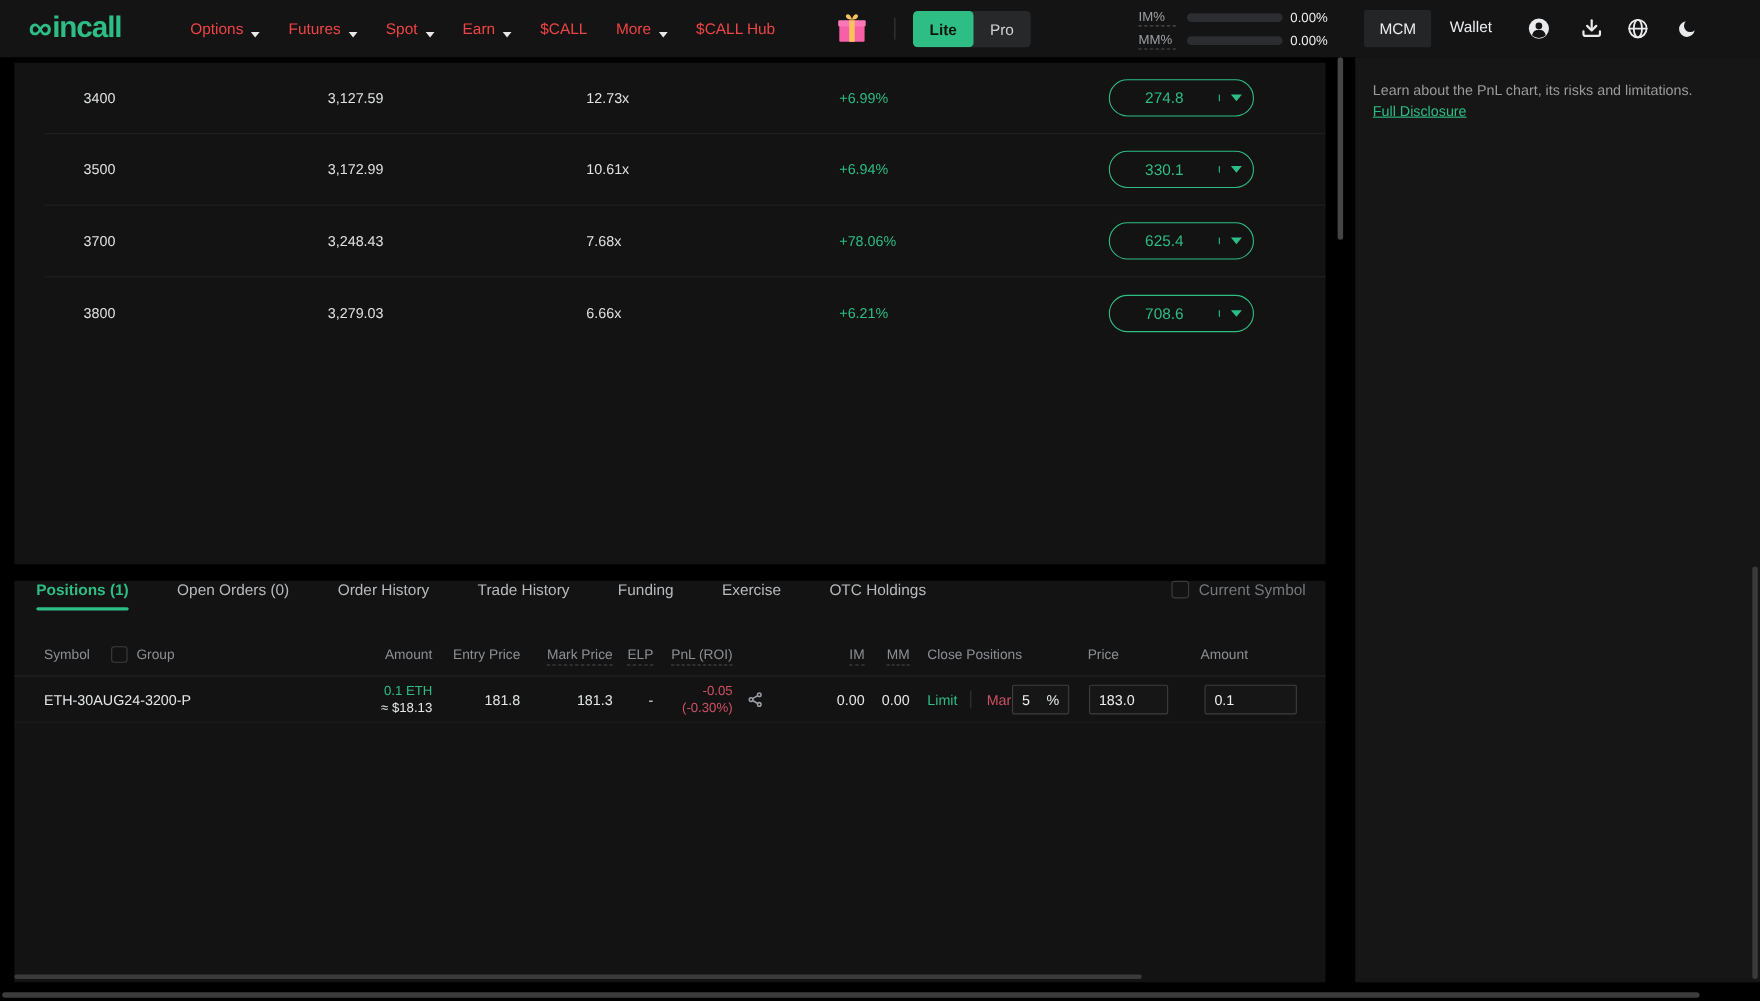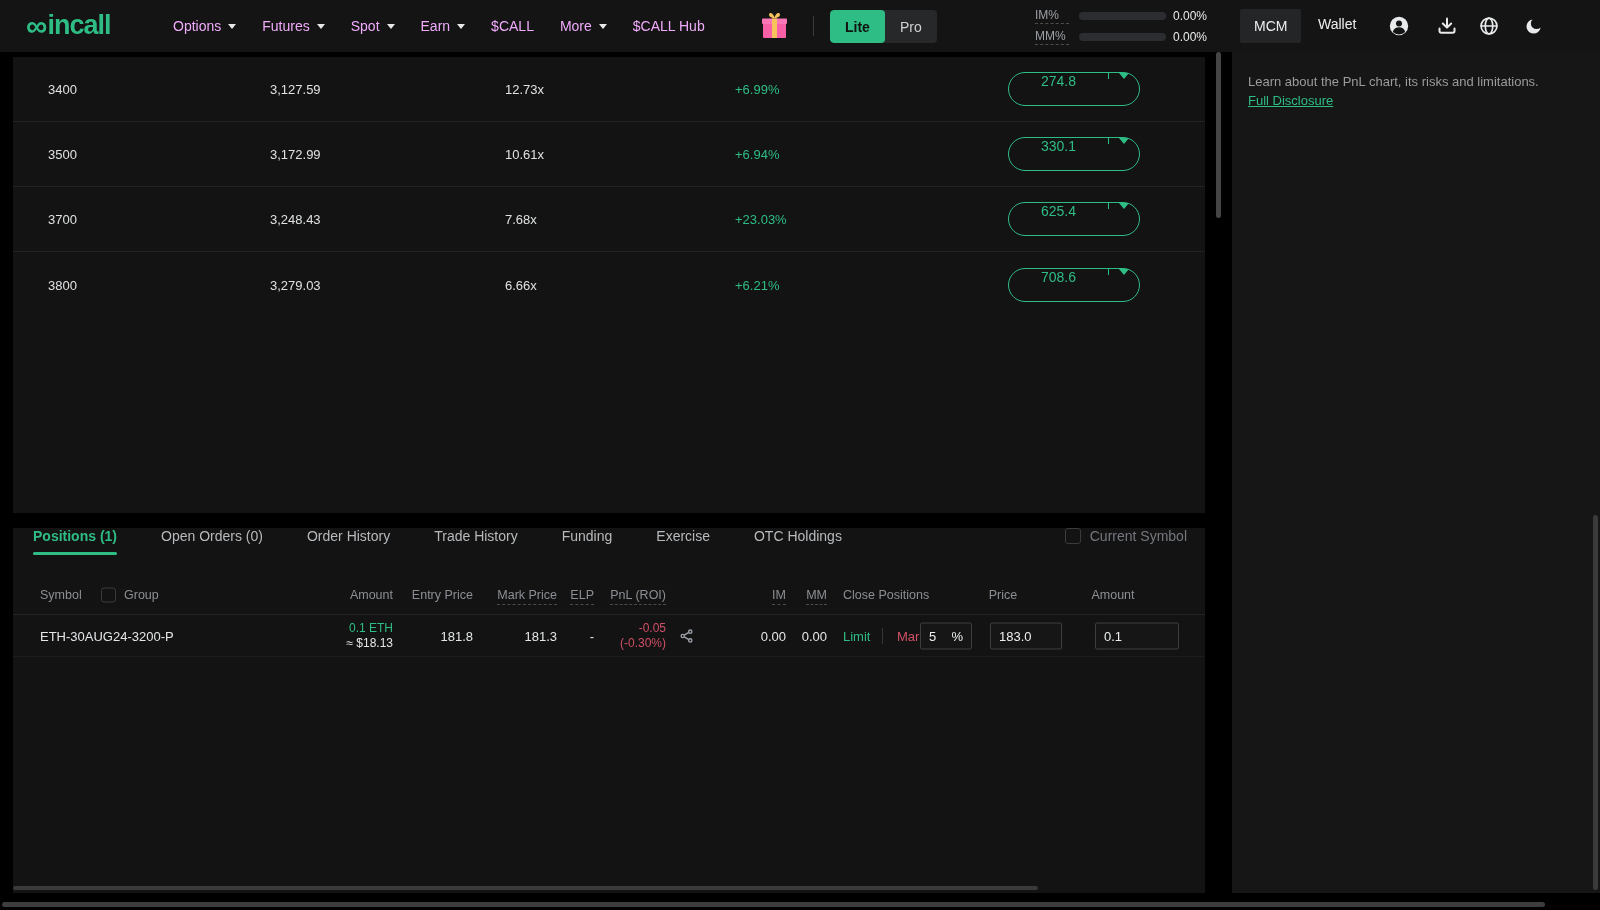--- a/index.html
+++ b/index.html
@@ -17,45 +17,45 @@
     font-family:"Liberation Sans", sans-serif;
     color:var(--txt);
     position:relative;
     overflow:hidden;
   }
   
   .navbar{position:absolute;left:0;top:0;width:1600px;height:52px;background:#141414;}
   .logo{position:absolute;left:26px;top:10px;font-weight:bold;color:var(--accent);font-size:27px;letter-spacing:-1px;display:flex;align-items:center;cursor:pointer;}
   .logo-glyph{font-size:30px;margin-right:1px;line-height:27px;}
   .nav-items{position:absolute;left:173px;top:0;height:52px;display:flex;align-items:center;gap:26px;}
-  .nav-item{display:flex;align-items:center;font-size:14px;color:#f0abfc;cursor:pointer;white-space:nowrap;}
+  .nav-item{display:flex;align-items:flex-end;font-size:14px;color:#ef4444;cursor:pointer;white-space:nowrap;}
   .caret{width:0;height:0;border-left:4px solid transparent;border-right:4px solid transparent;border-top:5px solid #e8e8e8;margin-left:7px;}
   .gift{position:absolute;left:760px;top:11px;cursor:pointer;}
   .nav-vdiv{position:absolute;left:813px;top:16px;width:1px;height:20px;background:#3a3a3a;}
   .mode-toggle{position:absolute;left:830px;top:10px;height:33px;display:flex;background:#27282a;border-radius:4px;overflow:hidden;}
   .mode{display:flex;align-items:center;padding:4px 15px;font-size:14px;cursor:pointer;color:#cfd2d4;}
   .mode.active{background:var(--accent);color:#10150f;border-radius:4px;font-weight:bold;}
   .margin-block{position:absolute;left:1035px;top:8px;display:flex;flex-direction:column;gap:5px;}
   .margin-row{display:flex;align-items:center;height:16px;}
   .margin-label{width:34px;text-align:left;font-size:12px;color:#9ca0a5;border-bottom:1px dashed #4e4e4e;padding-bottom:1px;}
   .margin-track{width:87px;height:8px;background:#2b2d30;border-radius:4px;margin-left:10px;}
   .margin-value{width:45px;margin-left:7px;font-size:12px;color:#e8eaec;}
   .mcm-btn{position:absolute;left:1240px;top:9px;height:34px;background:#232527;border:none;border-radius:2px;color:#eceef0;font-size:14px;padding:0 14px;cursor:pointer;font-family:inherit;}
   .wallet{position:absolute;left:1318px;top:16px;font-size:14px;color:#eceef0;cursor:pointer;}
   .nav-icon{position:absolute;top:15px;width:22px;height:22px;cursor:pointer;display:flex;align-items:center;justify-content:center;}
   
   .main-panel{position:absolute;left:13px;top:57px;width:1192px;height:456px;background:#131313;}
-  .opt-row{position:relative;height:65px;border-bottom:1px solid #222;}
+  .opt-row{position:relative;height:65px;border-bottom:1px solid #222;margin-left:28px;}
   .opt-row:last-child{border-bottom:none;}
   .opt-cell{position:absolute;top:50%;transform:translateY(-50%);font-size:13px;color:#dfe1e3;}
   .opt-strike{left:35px;}
   .opt-price{left:257px;}
   .opt-lev{left:492px;}
   .opt-apr{left:722px;color:var(--accent);}
-  .pill{position:absolute;right:65px;top:50%;transform:translateY(-50%);width:132px;height:34px;border:1px solid var(--accent);border-radius:17px;display:flex;align-items:flex-start;cursor:pointer;background:transparent;}
+  .pill{position:absolute;right:65px;top:50%;transform:translateY(-50%);width:132px;height:34px;border:1px solid var(--accent);border-radius:17px;display:flex;align-items:center;cursor:pointer;background:transparent;}
   .pill-value{flex:1;display:flex;align-items:center;justify-content:center;color:var(--accent);font-size:14px;}
   .pill-caret-box{width:31px;border-left:1px solid var(--accent);display:flex;align-items:center;justify-content:center;}
   .pill-caret{width:0;height:0;border-left:5px solid transparent;border-right:5px solid transparent;border-top:6px solid var(--accent);}
   
   .pos-panel{position:absolute;left:13px;top:528px;width:1192px;height:365px;background:#131313;}
   .tabs-row{position:relative;height:47px;display:flex;align-items:flex-start;gap:44px;padding-left:20px;}
   .tab{position:relative;font-size:14px;color:#b7babd;cursor:pointer;white-space:nowrap;}
   .tab.active{color:var(--accent);font-weight:bold;}
   .tab.active::after{content:"";position:absolute;left:0;right:0;bottom:-11px;height:3px;background:var(--accent);border-radius:2px;}
   .current-symbol{margin-left:auto;margin-right:18px;display:flex;align-items:center;gap:9px;cursor:pointer;}
@@ -223,21 +223,21 @@
           <span class="pill-caret"></span>
         </span>
       </div>
     </div>
 
 
     <div class="opt-row">
       <span class="opt-cell opt-strike">3700</span>
       <span class="opt-cell opt-price">3,248.43</span>
       <span class="opt-cell opt-lev">7.68x</span>
-      <span class="opt-cell opt-apr">+23.03%</span>
+      <span class="opt-cell opt-apr">+78.06%</span>
       <div class="pill">
         <span class="pill-value">625.4</span>
         <span class="pill-caret-box">
           <span class="pill-caret"></span>
         </span>
       </div>
     </div>
 
     <div class="opt-row">
       <span class="opt-cell opt-strike">3800</span>

